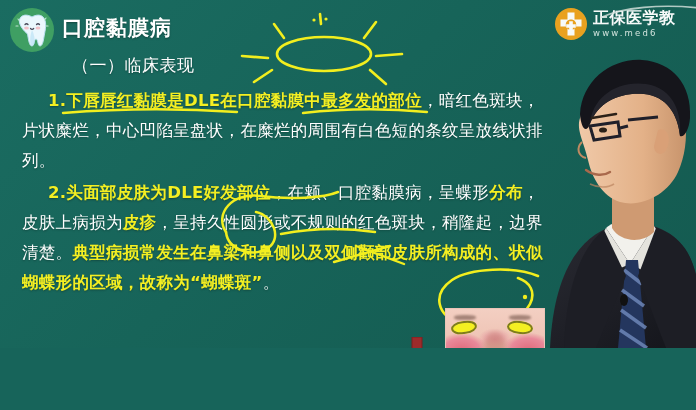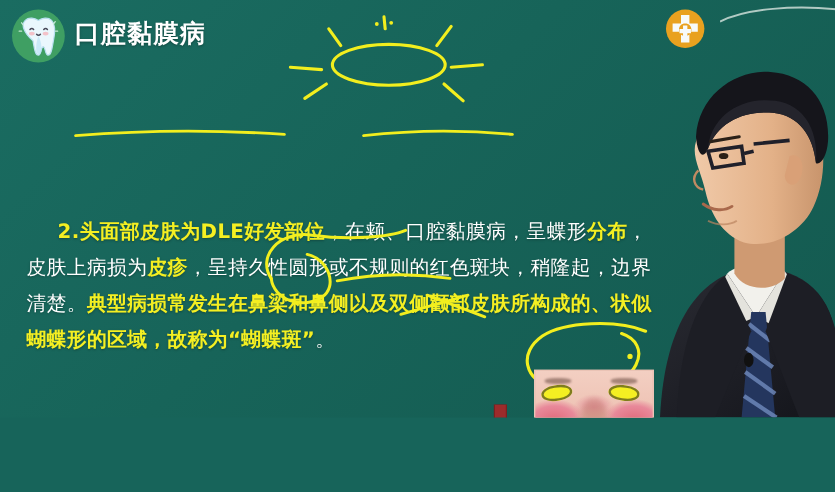--- a/index.html
+++ b/index.html
@@ -199,21 +199,23 @@
       <g stroke="#cfeede" stroke-width="1.1" stroke-linecap="round" opacity=".9">
         <path d="M12 15l1.5 2"></path>
           <path d="M40 14l-1.5 2"></path>
         <path d="M10 22h2"></path>
           <path d="M42 22h-2"></path>
       </g>
     </svg>
   </div>
 
   <div id="title">口腔黏膜病</div>
-
+  <div id="subtitle">（一）临床表现</div>
+
+  <div class="para" id="para1"><span class="indent"></span><span class="num">1.</span><span class="hl">下唇唇红黏膜是DLE在口腔黏膜中</span><span class="hl">最多发的部位</span><span>，暗红色斑块，片状糜烂，中心凹陷呈盘状，在糜烂的周围有白色短的条纹呈放线状排列。</span></div>
 
   <div class="para" id="para2"><span class="indent"></span><span class="num">2.</span><span class="hl">头面部皮肤为DLE好发部位</span><span>，在颊、口腔黏膜病，呈蝶形</span><span class="hl">分布</span><span>，皮肤上病损为</span><span class="hl">皮疹</span><span>，呈持久性圆形或不规则的红色斑块，稍隆起，边界清楚。</span><span class="hl">典型病损常发生在鼻梁和鼻侧以及双侧颧部皮肤所构成的、状似蝴蝶形的区域，故称为</span><span class="hl">“蝴蝶斑”</span><span>。</span></div>
 
   <svg class="ink" id="ink-sun" viewBox="0 0 170 80">
     <g stroke="#f2ee1e" stroke-width="2.6" fill="none" stroke-linecap="round">
       <ellipse cx="88" cy="44" rx="47" ry="17"></ellipse>
       <path d="M38 14l10 14"></path>
       <path d="M6 46l26 2"></path>
       <path d="M18 72l18 -12"></path>
       <path d="M140 12l-12 16"></path>
@@ -327,18 +329,22 @@
     <path d="M44 166 C 52 170, 62 170, 68 166" stroke="#bb8460" stroke-width="1.6" fill="none" opacity=".7"></path>
   </svg>
 
   <div id="wm">
     <svg id="wm-badge" viewBox="0 0 34 34">
       <circle cx="17" cy="17" r="16" fill="#f0a41e"></circle>
       <path d="M13.5 5.5h7v7h7v7h-7v9h-7v-9h-7v-7h7z" fill="#ffffff"></path>
       <path d="M17 12.5c3.2 0 5.2 2.1 5.2 5.2 0 3.1-2 5.2-5.2 5.2s-5.2-2.1-5.2-5.2c0-3.1 2-5.2 5.2-5.2z" fill="#f0a41e"></path>
       <path d="M15.2 14.2h3.6v3h3v3.6h-3v3h-3.6v-3h-3v-3.6h3z" fill="#ffffff"></path>
     </svg>
+    <div id="wm-text">
+      <div id="wm-name">正保医学教</div>
+      <div id="wm-url">www.med6</div>
+    </div>
     <svg id="wm-swoosh" viewBox="0 0 100 16">
       <path d="M0 13 C 22 2, 62 -1, 100 3" stroke="#dfe9e4" stroke-width="1.6" fill="none" opacity=".8"></path>
     </svg>
   </div>
 
 </div>
 
 </body></html>

